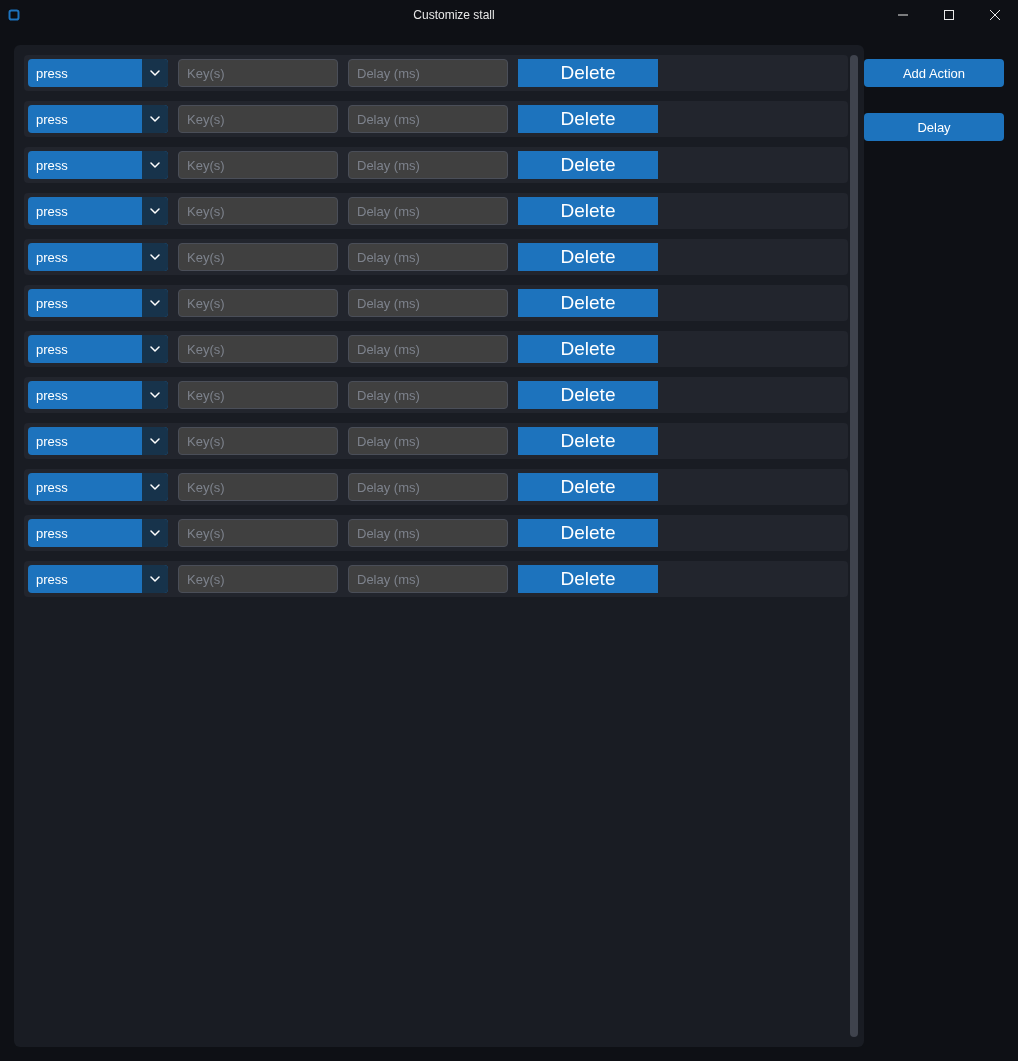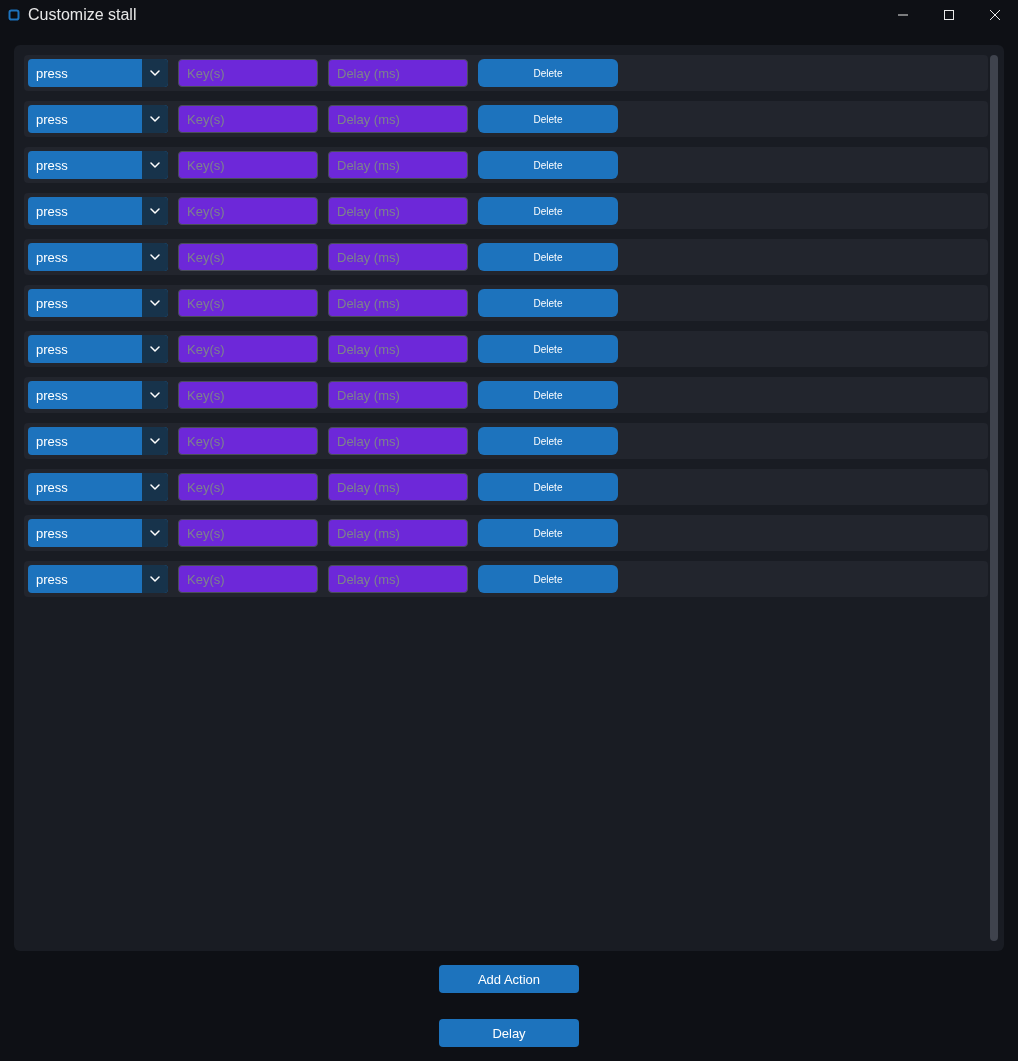--- a/index.html
+++ b/index.html
@@ -16,22 +16,23 @@
       display: flex;
       flex-direction: column;
     }
     .titlebar {
       height: 30px;
       background: #0e1015;
       display: flex;
       align-items: center;
       padding: 0 0 0 6px;
       color: #e8e8e8;
-      font-size: 16px;
-      flex-shrink: 0;
+      font-size: 12px;
+      flex-shrink: 0;
+      text-align: center;
     }
     .titlebar-icon {
       width: 16px;
       height: 16px;
       margin-right: 6px;
       display: flex;
       align-items: center;
       justify-content: center;
     }
     .titlebar-icon svg {
@@ -51,21 +52,21 @@
       align-items: center;
       justify-content: center;
       color: #e8e8e8;
     }
     .titlebar-btn svg { display: block; }
 
     .outer-wrap {
       flex: 1;
       padding: 15px 14px 14px 14px;
       display: flex;
-      flex-direction: column;
+      flex-direction: row;
       min-height: 0;
     }
     .panel {
       flex: 1;
       background: #191c23;
       border-radius: 6px;
       padding: 10px 6px 10px 10px;
       min-height: 0;
       position: relative;
       display: flex;
@@ -116,41 +117,41 @@
       background: #17334b;
       border-top-right-radius: 4px;
       border-bottom-right-radius: 4px;
       display: flex;
       align-items: center;
       justify-content: center;
     }
     .dd-chev-wrap svg { display:block; }
 
     .text-input {
-      width: 140px;
+      width: 160px;
       height: 28px;
-      background: #6d28d9;
+      background: #404040;
       border: 1px solid #4a4e58;
       border-radius: 4px;
       color: #ddd;
       font-size: 13px;
       padding: 0 8px;
       outline: none;
       flex-shrink: 0;
     }
     .text-input::placeholder { color: #7d828c; }
 
     .delete-btn {
       width: 140px;
       height: 28px;
       background: #1d73bd;
       border: none;
-      border-radius: 6px;
+      border-radius: 0;
       color: #fff;
-      font-size: 10px;
+      font-size: 19px;
       flex-shrink: 0;
       cursor: pointer;
     }
 
     .bottom-buttons {
       display: flex;
       flex-direction: column;
       align-items: center;
       gap: 26px;
       padding-top: 14px;

